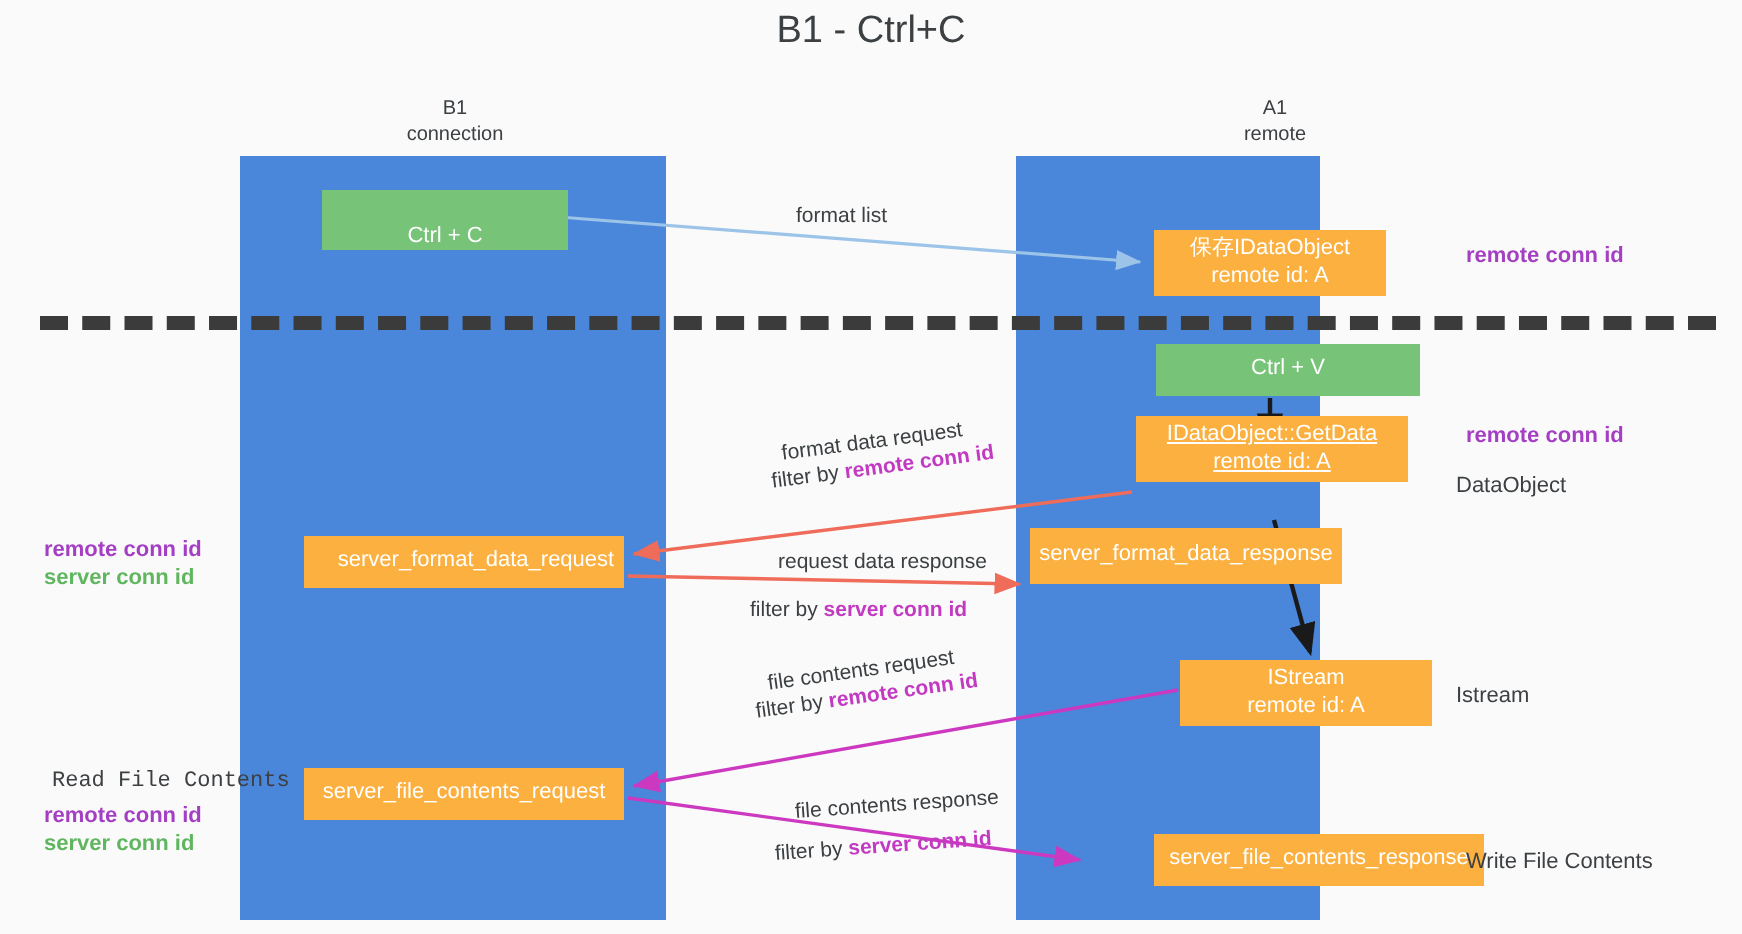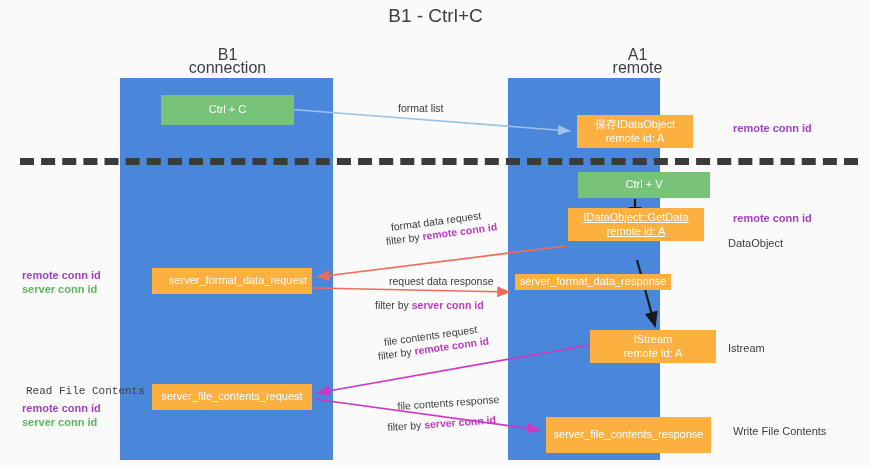--- a/index.html
+++ b/index.html
@@ -13,21 +13,21 @@
   #stage{position:absolute;left:0;top:0;width:871px;height:467px;}
 
   
   .lane{position:absolute;background:#4a86d9;}
   #lane-b1{left:120px;top:78px;width:213px;height:382px;}
   #lane-a1{left:508px;top:78px;width:152px;height:382px;}
 
   
   .lane-head{
     position:absolute;text-align:center;color:#3c4043;
-    font-size:16px;line-height:13px;
+    font-size:10px;line-height:13px;
   }
   #head-b1{left:150px;top:48px;width:155px;}
   #head-a1{left:560px;top:48px;width:155px;}
 
   
   #title{
     position:absolute;left:0;top:6px;width:871px;text-align:center;
     color:#3c4043;font-size:19px;line-height:19px;
   }
 
@@ -40,29 +40,29 @@
   
   .node{
     position:absolute;box-sizing:border-box;
     display:flex;flex-direction:column;align-items:center;justify-content:center;
     color:#ffffff;font-size:11px;line-height:13.5px;text-align:center;
     z-index:6;
   }
   .node.green{background:#77c377;}
   .node.orange{background:#fbb040;justify-content:center;}
 
-  #n-ctrlc{left:161px;top:95px;width:133px;height:30px;}
+  #n-ctrlc{left:161px;top:95px;width:123px;height:30px;justify-content:flex-end;}
   #n-save{left:577px;top:115px;width:116px;height:33px;}
   #n-ctrlv{left:578px;top:172px;width:132px;height:26px;}
   #n-getdata{left:568px;top:208px;width:136px;height:33px;text-decoration:underline;}
   #n-sfdreq{left:152px;top:268px;width:160px;height:26px;padding-left:12px;}
-  #n-sfdresp{left:515px;top:274px;width:156px;height:16px;}
+  #n-sfdresp{left:515px;top:264px;width:156px;height:28px;}
   #n-istream{left:590px;top:330px;width:126px;height:33px;}
   #n-sfcreq{left:152px;top:384px;width:160px;height:26px;}
-  #n-sfcresp{left:546px;top:417px;width:165px;height:36px;}
+  #n-sfcresp{left:577px;top:417px;width:165px;height:26px;}
 
   
   .anno{position:absolute;font-size:11px;line-height:14px;z-index:7;}
   .anno .purple{color:#a43fc4;font-weight:bold;}
   .anno .green{color:#5fb65f;font-weight:bold;}
   .anno .plain{color:#3c4043;}
 
   #a-remote1{left:733px;top:121px;}
   #a-remote2{left:733px;top:211px;}
   #a-dataobject{left:728px;top:236px;}

